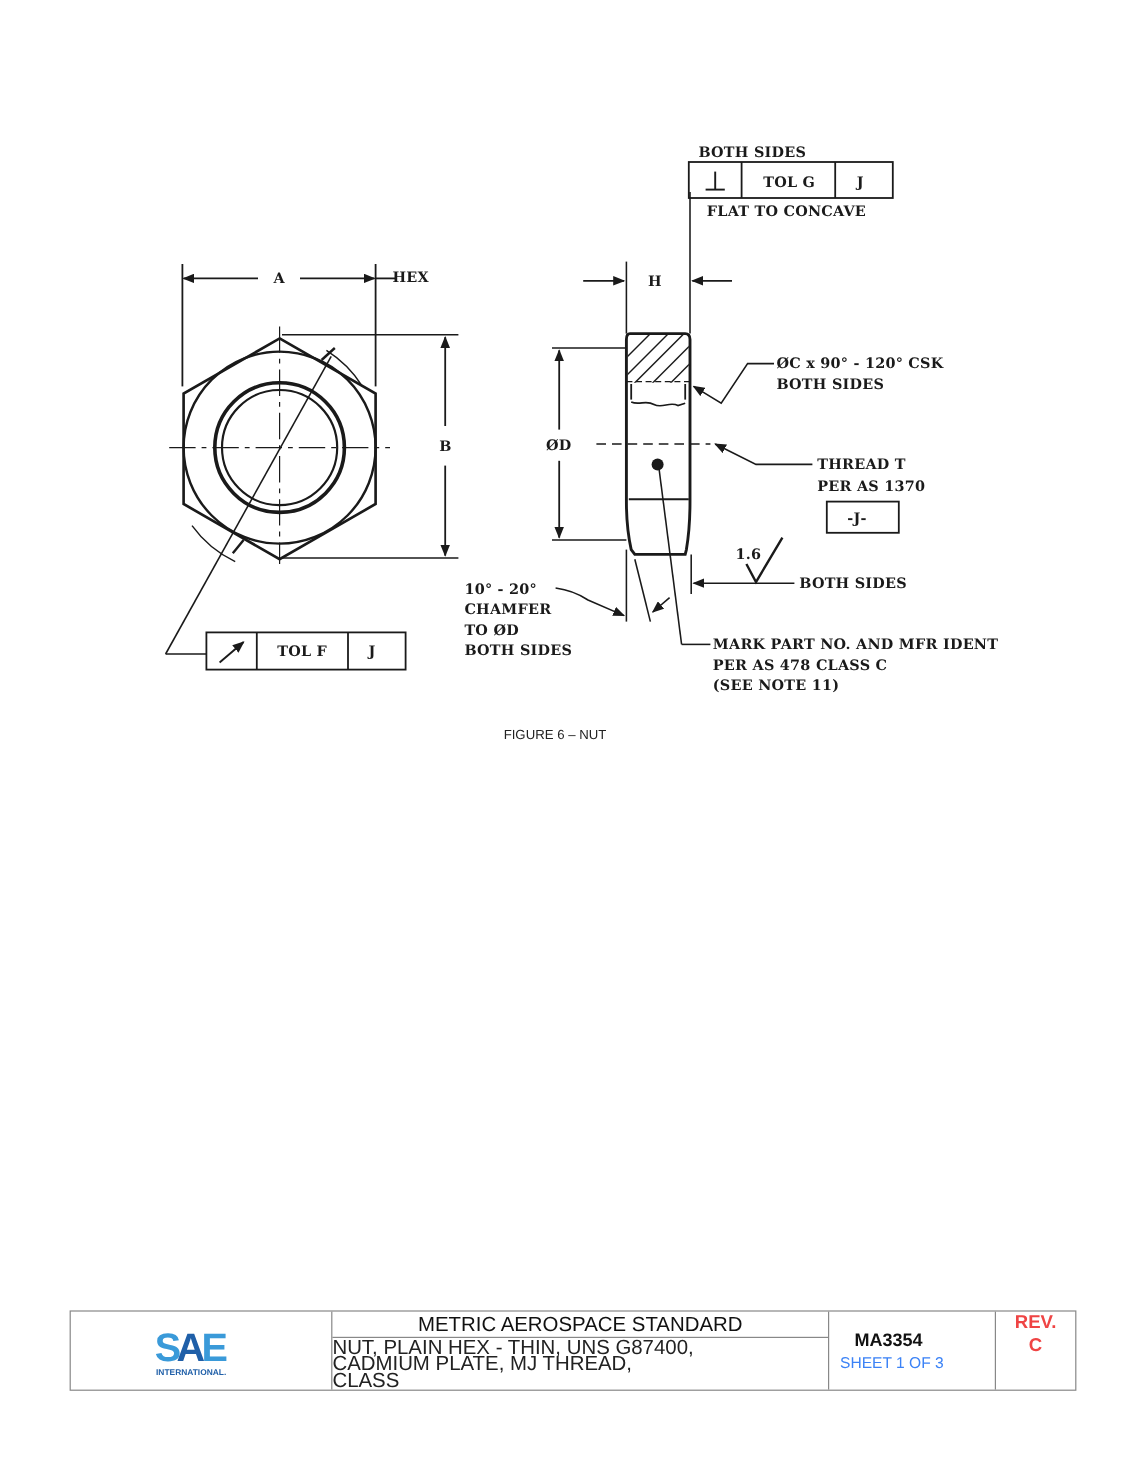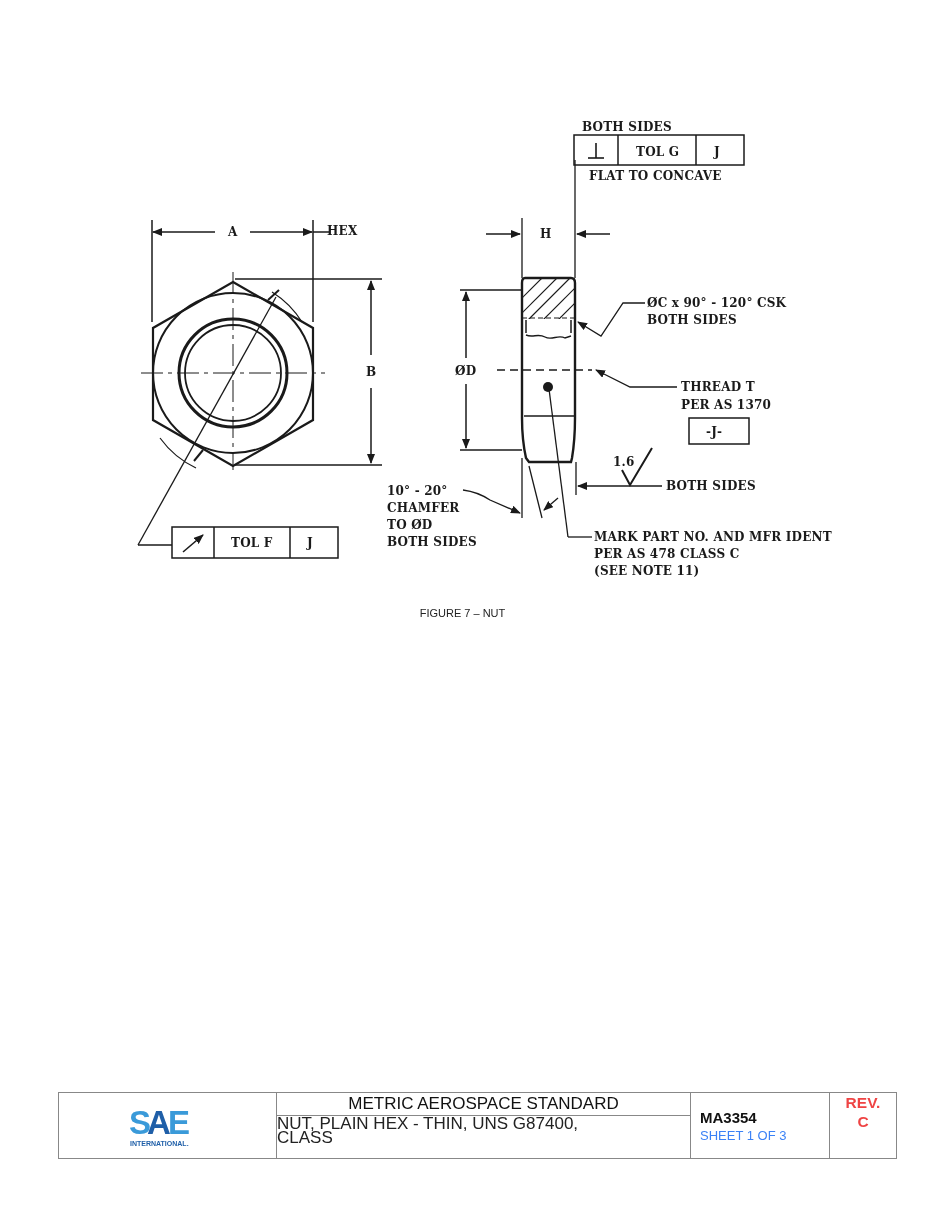--- a/index.html
+++ b/index.html
@@ -7,21 +7,21 @@
   .drawing { position:absolute; left:0; top:0; width:950px; height:640px; }
   .drawing svg { position:absolute; left:0; top:0; }
   .dtext { font-family:"DejaVu Serif", serif; font-weight:bold; font-size:12px; fill:#1a1a1a; letter-spacing:0.2px; }
   .caption { position:absolute; left:0; width:925px; top:607px; text-align:center; font-size:11px; color:#222; }
   .title-block { position:absolute; left:58px; top:1092px; width:839px; height:67px; border:1px solid #888; box-sizing:border-box; display:flex; }
   .tb-logo { width:217px; border-right:1px solid #888; display:flex; align-items:center; justify-content:center; }
   .tb-mid { width:413px; border-right:1px solid #888; display:flex; flex-direction:column; }
   .tb-mid-head { height:22px; border-bottom:1px solid #888; display:flex; align-items:center; justify-content:center; font-weight:normal; font-size:17px; color:#111; }
   .tb-mid-body { flex:1; text-align:left; font-size:17px; line-height:14px; padding-top:1px; color:#222; }
   .tb-doc { width:139px; border-right:1px solid #888; display:flex; flex-direction:column; justify-content:center; padding-left:9px; box-sizing:border-box; }
-  .tb-doc-num { font-weight:bold; font-size:15px; color:#111; }
+  .tb-doc-num { font-weight:bold; font-size:15px; color:#111;margin-left:12px; }
   .tb-doc-sheet { font-size:13px; color:#3b82f6; margin-top:2px; }
   .tb-rev { flex:1; display:flex; flex-direction:column; align-items:center; justify-content:flex-start; font-weight:bold; font-size:15.5px; line-height:19px; color:#ef4444; }
 </style>
 </head>
 <body>
 
 <div class="drawing">
 <svg width="950" height="640" viewBox="0 0 950 640" xmlns="http://www.w3.org/2000/svg" stroke="#1a1a1a" fill="none">
   <defs>
     <marker id="arr" markerWidth="10" markerHeight="8" refX="9" refY="4" orient="auto" markerUnits="userSpaceOnUse">
@@ -162,35 +162,36 @@
     <text class="dtext" x="387" y="529">TO ØD</text>
     <text class="dtext" x="387" y="546">BOTH SIDES</text>
 
     <text class="dtext" x="594" y="541">MARK PART NO. AND MFR IDENT</text>
     <text class="dtext" x="594" y="558">PER AS 478 CLASS C</text>
     <text class="dtext" x="594" y="575">(SEE NOTE 11)</text>
   </g>
 </svg>
 </div>
 
-<div class="caption">FIGURE 7 – NUT</div>
+<div class="caption">FIGURE 6 – NUT</div>
 
 <div class="title-block">
   <div class="tb-logo">
     <svg width="80" height="44" viewBox="0 0 80 44" xmlns="http://www.w3.org/2000/svg">
       <text x="1" y="30" font-family="Liberation Sans, sans-serif" font-weight="bold" font-size="33" fill="#3a9ad9" letter-spacing="-4">S</text>
       <text x="19" y="30" font-family="Liberation Sans, sans-serif" font-weight="bold" font-size="33" fill="#1f5fa8" letter-spacing="-4">A</text>
       <text x="40" y="30" font-family="Liberation Sans, sans-serif" font-weight="bold" font-size="33" fill="#3a9ad9">E</text>
       <text x="2" y="42" font-family="Liberation Sans, sans-serif" font-weight="bold" font-size="7" fill="#1f5fa8">INTERNATIONAL.</text>
     </svg>
   </div>
   <div class="tb-mid">
     <div class="tb-mid-head">METRIC AEROSPACE STANDARD</div>
     <div class="tb-mid-body">
       <div>NUT, PLAIN HEX - THIN, UNS G87400,</div>
+      <div>CADMIUM PLATE, MJ THREAD,</div>
       <div>CLASS</div>
     </div>
   </div>
   <div class="tb-doc">
     <div class="tb-doc-num">MA3354</div>
     <div class="tb-doc-sheet">SHEET 1 OF 3</div>
   </div>
   <div class="tb-rev">
     <div>REV.</div>
     <div>C</div>

